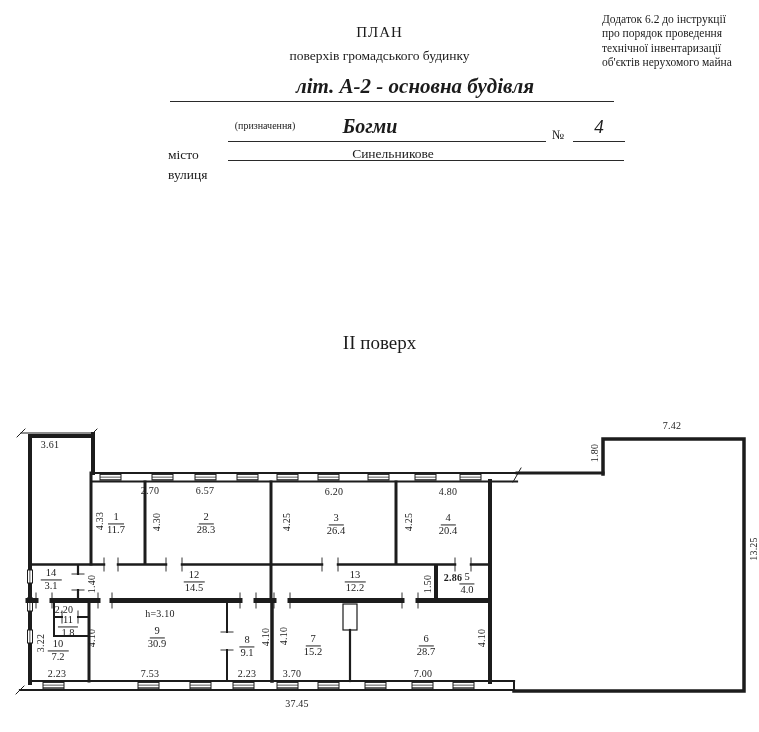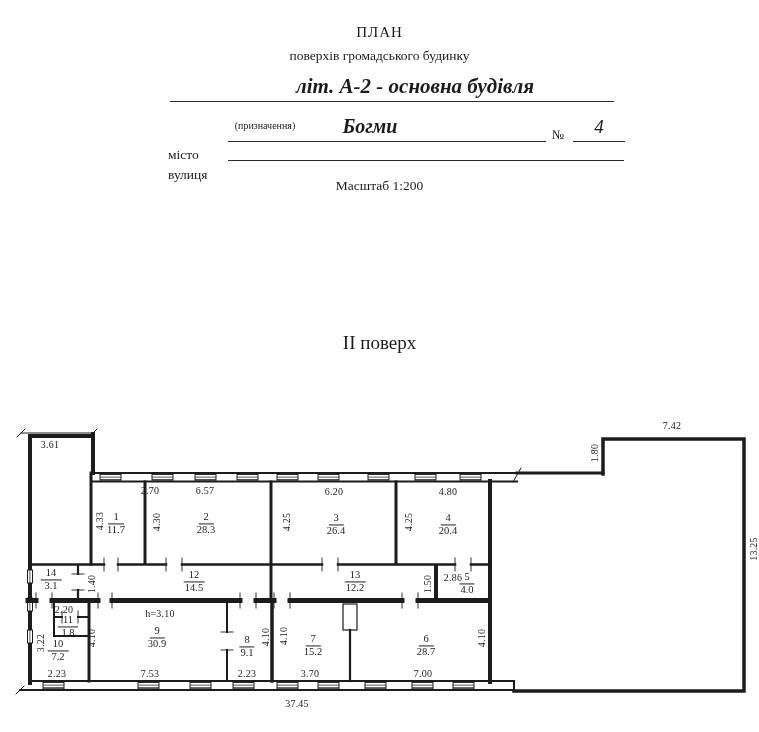--- a/index.html
+++ b/index.html
@@ -31,39 +31,45 @@
   .room-label .rn{padding:0 5px;border-bottom:1px solid #222;}
   .dim-label{position:absolute;transform:translate(-50%,-50%);font-size:10px;white-space:nowrap;letter-spacing:.2px;}
   .dim-label.rot{transform:translate(-50%,-50%) rotate(-90deg);}
   svg{position:absolute;left:0;top:0;}
 </style>
 </head>
 <body>
 
 <div id="page">
 
+  <div id="note" class="abs">
+    <div>Додаток 6.2 до інструкції</div>
+    <div>про порядок проведення</div>
+    <div>технічної інвентаризації</div>
+    <div>об'єктів нерухомого майна</div>
+  </div>
 
   <div id="subtitle" class="abs ctr">поверхів громадського будинку</div>
   <div id="title" class="abs ctr">ПЛАН</div>
 
   <div id="designation" class="abs">літ. А-2 - основна будівля</div>
   <div id="desig-line" class="abs uline"></div>
   <div id="desig-caption" class="abs">(призначення)</div>
 
   <div id="street-label" class="abs">вулиця</div>
   <div id="street-value" class="abs">Богми</div>
   <div id="street-line" class="abs uline"></div>
   <div id="num-label" class="abs">№</div>
   <div id="num-value" class="abs">4</div>
   <div id="num-line" class="abs uline"></div>
 
   <div id="city-label" class="abs">місто</div>
+  <div id="city-value" class="abs">Синельникове</div>
   <div id="city-line" class="abs uline"></div>
 
-  <div id="scale" class="abs ctr">Масштаб 1:200</div>
   <div id="floor-label" class="abs ctr">ІІ поверх</div>
 
   <svg width="759" height="732" viewBox="0 0 759 732">
     <defs>
       <pattern id="winH" width="6" height="2.6" patternUnits="userSpaceOnUse">
         <rect width="6" height="2.6" fill="#fff"></rect>
           <line x1="0" y1="1.3" x2="6" y2="1.3" stroke="#3a3a3a" stroke-width="0.9"></line>
       </pattern>
       <pattern id="winV" width="2.6" height="6" patternUnits="userSpaceOnUse">
         <rect width="2.6" height="6" fill="#fff"></rect>
@@ -216,27 +222,27 @@
       <div class="room-label" style="left: 426px; top: 646px;">
         <span class="rn">6</span>
         <span class="ra">28.7</span>
       </div>
       <div class="dim-label" style="left: 50px; top: 424px; margin-top: 20px;">3.61</div>
       <div class="dim-label" style="left: 672px; top: 425px;">7.42</div>
       <div class="dim-label" style="left: 114px; top: 490px; margin-left: 36px;">2.70</div>
       <div class="dim-label" style="left: 205px; top: 490px;">6.57</div>
       <div class="dim-label" style="left: 334px; top: 491px;">6.20</div>
       <div class="dim-label" style="left: 448px; top: 491px;">4.80</div>
-      <div class="dim-label" style="left: 453px; top: 577px;">2.86</div>
+      <div class="dim-label" style="left: 453px; top: 577px; font-weight: bold;">2.86</div>
       <div class="dim-label" style="left: 64px; top: 609px;">2.20</div>
       <div class="dim-label" style="left: 160px; top: 613px;">h=3.10</div>
       <div class="dim-label" style="left: 150px; top: 673px;">7.53</div>
       <div class="dim-label" style="left: 57px; top: 673px;">2.23</div>
       <div class="dim-label" style="left: 247px; top: 673px;">2.23</div>
-      <div class="dim-label" style="left: 310px; top: 673px;">3.70</div>
+      <div class="dim-label" style="left: 292px; top: 673px;">3.70</div>
       <div class="dim-label" style="left: 423px; top: 673px;">7.00</div>
       <div class="dim-label" style="left: 297px; top: 703px;">37.45</div>
       <div class="dim-label rot" style="left: 99px; top: 521px;">4.33</div>
       <div class="dim-label rot" style="left: 156px; top: 522px;">4.30</div>
       <div class="dim-label rot" style="left: 286px; top: 522px;">4.25</div>
       <div class="dim-label rot" style="left: 408px; top: 522px;">4.25</div>
       <div class="dim-label rot" style="left: 594px; top: 453px;">1.80</div>
       <div class="dim-label rot" style="left: 753px; top: 549px;">13.25</div>
       <div class="dim-label rot" style="left: 91px; top: 584px;">1.40</div>
       <div class="dim-label rot" style="left: 427px; top: 584px;">1.50</div>

